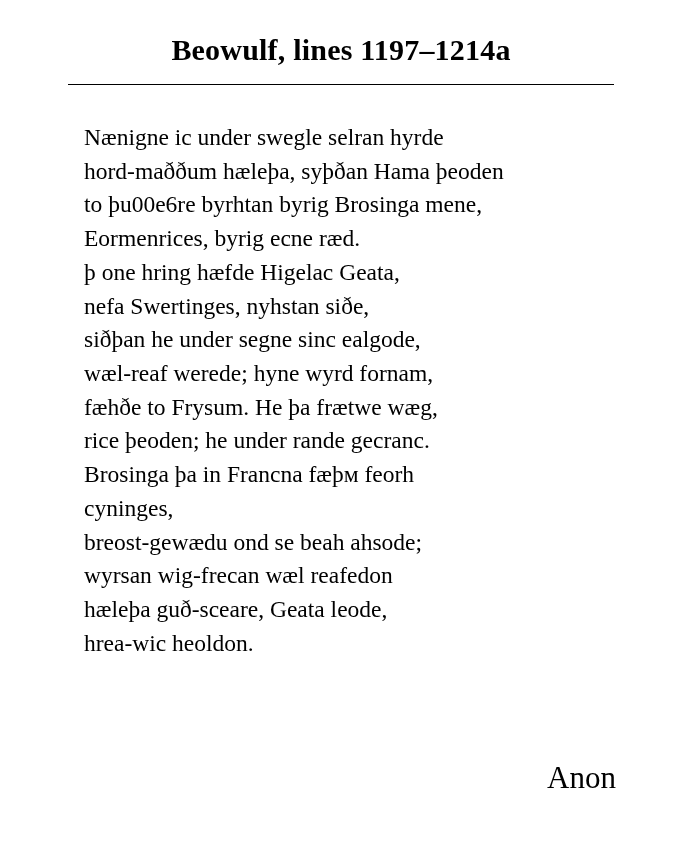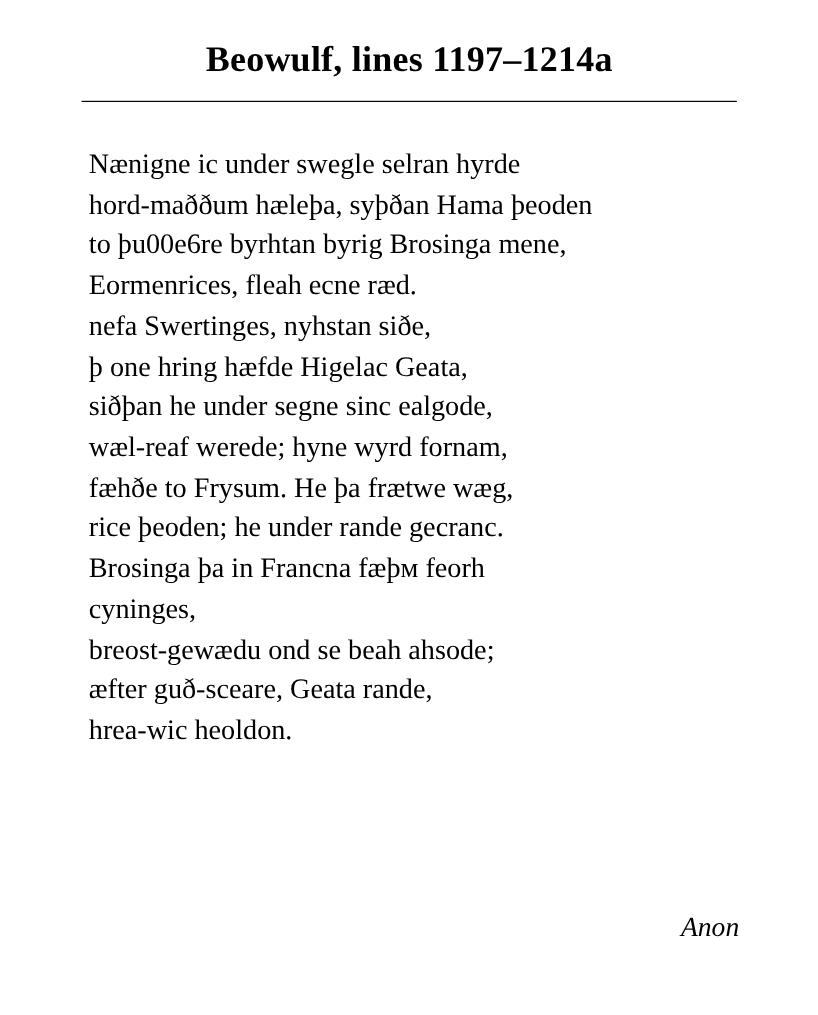--- a/index.html
+++ b/index.html
@@ -36,51 +36,52 @@
   }
   .poem-body {
     margin-top: 36px;
     padding-left: 34px;
     font-size: 23.5px;
     line-height: 1.435;
   }
   .poem-line {
     white-space: pre-wrap;
     min-height: 1.435em;
+    margin-left: 10px;
   }
   .attribution {
     position: absolute;
     right: 66px;
     top: 760px;
-    font-size: 23px;
-    font-style: italic;
+    font-size: 31px;
   }
 </style>
 </head>
 <body>
 
 <div class="page">
 
   <h1 class="poem-title">Beowulf, lines 1197–1214a</h1>
 
   <hr class="title-rule">
 
   <div class="poem-body">
     <div class="poem-line">Nænigne ic under swegle selran hyrde</div>
     <div class="poem-line">hord-maððum hæleþa, syþðan Hama þeoden</div>
     <div class="poem-line">to þu00e6re byrhtan byrig Brosinga mene,</div>
-    <div class="poem-line">Eormenrices, fleah ecne ræd.</div>
+    <div class="poem-line">Eormenrices, byrig ecne ræd.</div>
+    <div class="poem-line">þ one hring hæfde Higelac Geata,</div>
     <div class="poem-line">nefa Swertinges, nyhstan siðe,</div>
-    <div class="poem-line">þ one hring hæfde Higelac Geata,</div>
     <div class="poem-line">siðþan he under segne sinc ealgode,</div>
     <div class="poem-line">wæl-reaf werede; hyne wyrd fornam,</div>
     <div class="poem-line">fæhðe to Frysum. He þa frætwe wæg,</div>
     <div class="poem-line">rice þeoden; he under rande gecranc.</div>
     <div class="poem-line">Brosinga þa in Francna fæþм feorh</div>
     <div class="poem-line">cyninges,</div>
     <div class="poem-line">breost-gewædu ond se beah ahsode;</div>
-    <div class="poem-line">æfter guð-sceare, Geata rande,</div>
+    <div class="poem-line">wyrsan wig-frecan wæl reafedon</div>
+    <div class="poem-line">hæleþa guð-sceare, Geata leode,</div>
     <div class="poem-line">hrea-wic heoldon.</div>
   </div>
 
   <div class="attribution">Anon</div>
 
 </div>
 
 </body></html>

